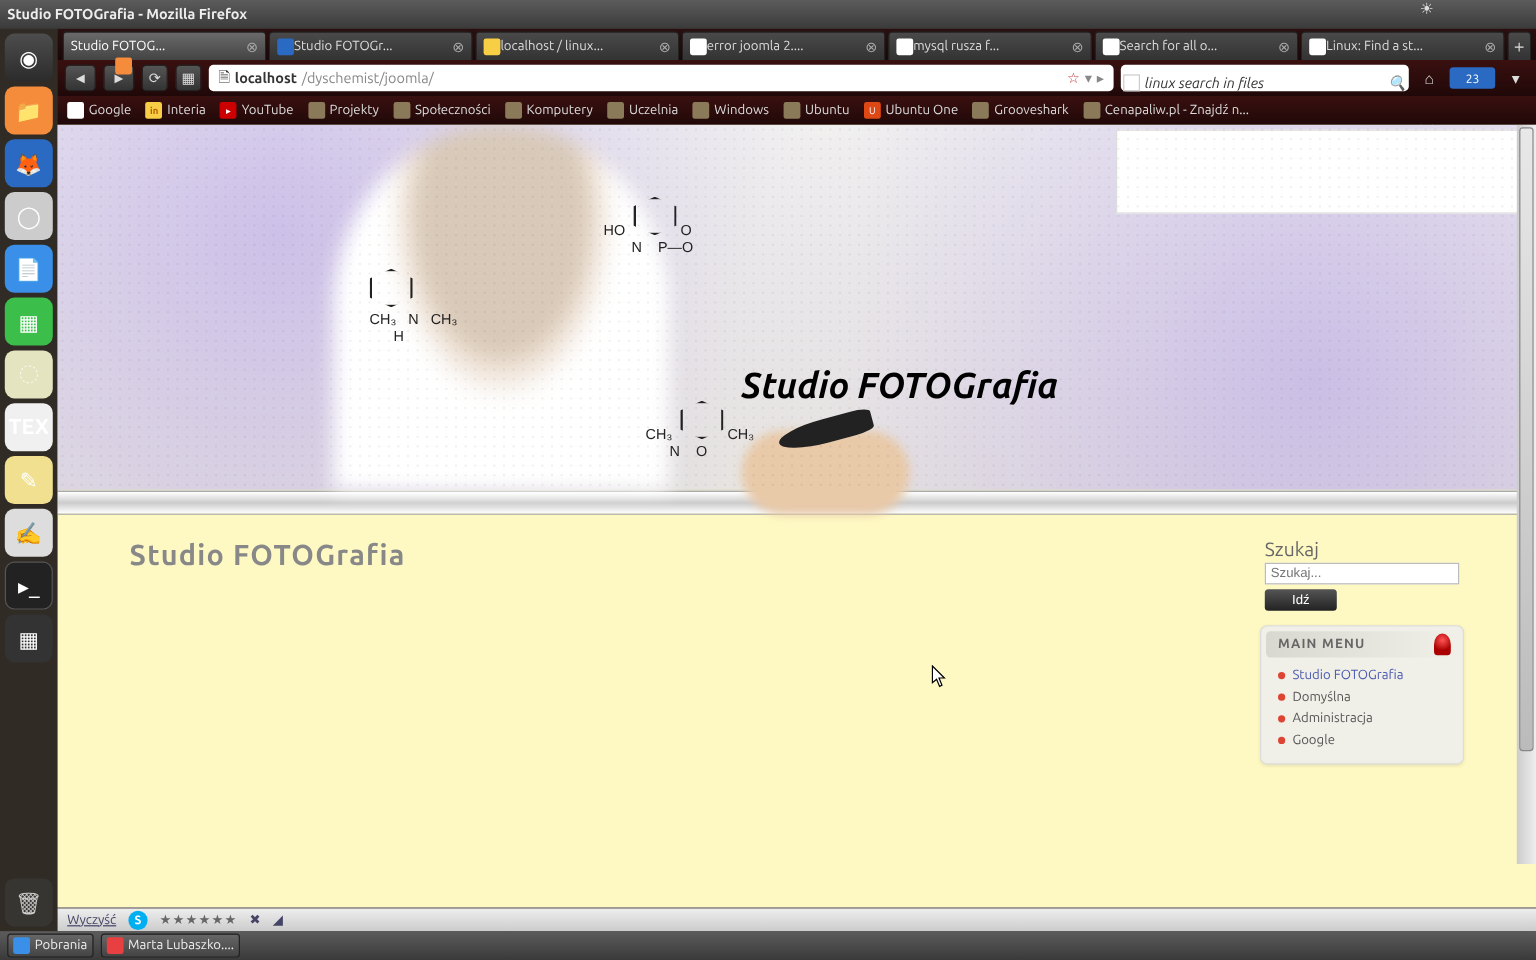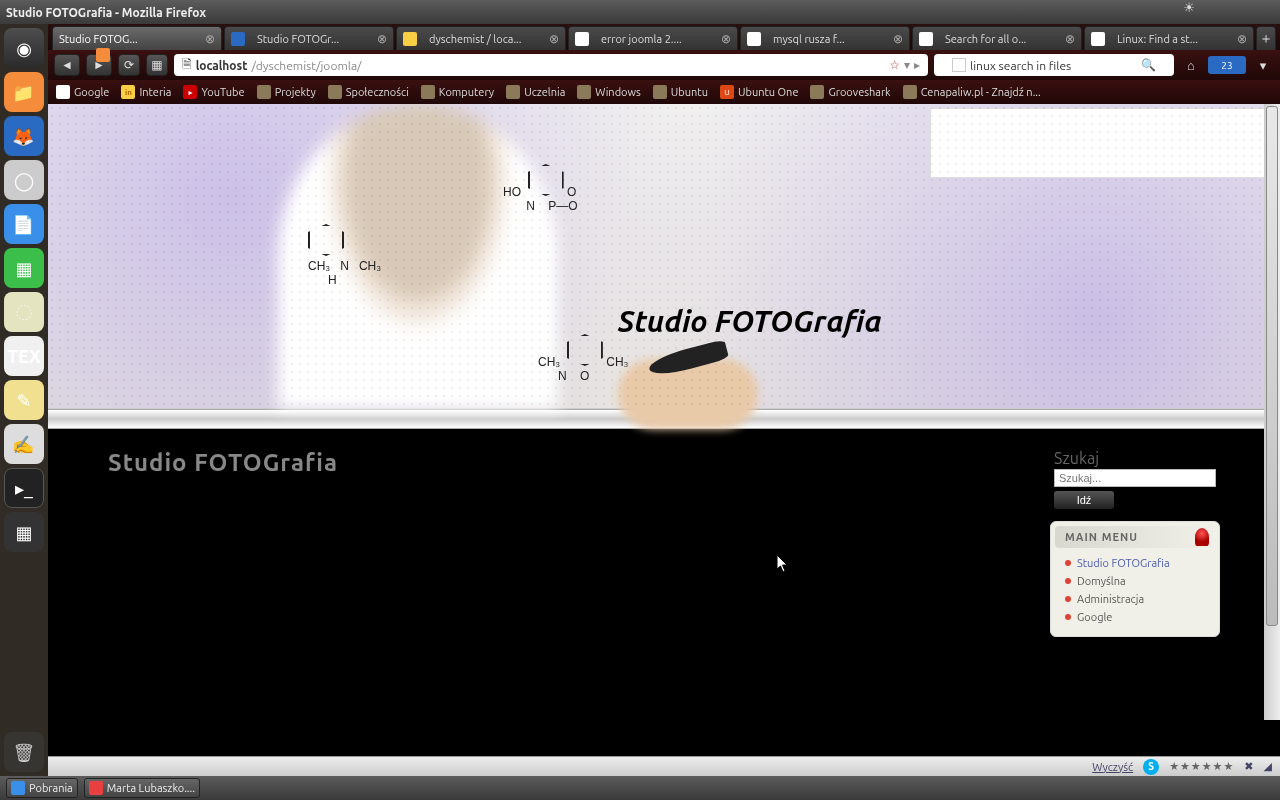--- a/index.html
+++ b/index.html
@@ -16,45 +16,45 @@
 .launcher { position:absolute; left:0; top:24px; bottom:24px; width:48px; background:rgba(30,30,30,.4); display:flex; flex-direction:column; align-items:center; padding-top:4px; gap:4px; }
 .launcher .lbtn { width:40px; height:40px; border-radius:8px; display:flex; align-items:center; justify-content:center; font-size:18px; color:#fff; }
 .lc-ubuntu{background:linear-gradient(#4d4d4d,#2b2b2b);} .lc-files{background:#f58c3b;} .lc-ff{background:#2a6ac2;} .lc-chrome{background:#ccc;color:#166bd8;}
 .lc-doc{background:#3a8fe8;} .lc-calc{background:#3bbf4a;} .lc-weather{background:#e4e4c0;color:#777;} .lc-tex{background:#f0f0f0;color:#333;font-size:10px;font-weight:bold;}
 .lc-draw{background:#f0e090;color:#b06000;} .lc-edit{background:#ddd;color:#555;} .lc-term{background:#222;color:#0f0;border:1px solid #555;} .lc-ws{background:#333;color:#999;}
 .launcher .trash { position:absolute; bottom:4px; width:40px;height:40px;border-radius:8px;background:rgba(60,60,60,.6);display:flex;align-items:center;justify-content:center;color:#ccc;font-size:18px;}
 
 
 .ff { position:absolute; left:48px; right:0; top:24px; bottom:24px; display:flex; flex-direction:column; }
 .tabstrip { height:26px; background:linear-gradient(#2a1010,#1a0808); display:flex; align-items:stretch; padding:2px 4px 0 4px; gap:2px; }
-.tab { flex:0 0 170px; background:linear-gradient(#4a4a4a,#333); border-radius:4px 4px 0 0; color:#ddd; font-size:11px; display:flex; align-items:center; padding:0 6px; gap:12px; border:1px solid #222; border-bottom:none; overflow:hidden; white-space:nowrap; }
+.tab { flex:0 0 170px; background:linear-gradient(#4a4a4a,#333); border-radius:4px 4px 0 0; color:#ddd; font-size:11px; display:flex; align-items:center; padding:0 6px; gap:0; border:1px solid #222; border-bottom:none; overflow:hidden; white-space:nowrap; }
 .tab.active { background:linear-gradient(#6a6a6a,#444); color:#fff; }
 .tab .fav { width:14px;height:14px;background:#ccc;border-radius:2px;display:inline-block;flex:none; }
 .tab .fav.ff{background:#f58c3b;} .tab .fav.j{background:#2a6ac2;} .tab .fav.db{background:#f8ce44;} .tab .fav.g{background:#fff;}
 .tab .x{margin-left:auto;color:#aaa;font-size:12px;flex:none;}
 .tabstrip .newtab{width:24px;background:linear-gradient(#4a4a4a,#333);border-radius:4px 4px 0 0;color:#ddd;display:flex;align-items:center;justify-content:center;font-size:14px;border:1px solid #222;border-bottom:none;}
 
 
 .urlrow { height:30px; background:linear-gradient(#3a1010,#200808); display:flex; align-items:center; padding:0 6px; gap:6px; }
 .navbtn{width:26px;height:22px;background:linear-gradient(#555,#333);border:1px solid #222;border-radius:4px;display:flex;align-items:center;justify-content:center;color:#ddd;font-size:12px;}
 .urlbar{flex:1;height:22px;background:#fff;border-radius:4px;display:flex;align-items:center;padding:0 8px;color:#333;font-size:12px;gap:4px;}
 .urlbar .host{font-weight:bold;color:#333;} .urlbar .path{color:#888;} .urlbar .star{margin-left:auto;color:#c04040;}
-.searchbar{width:240px;height:22px;background:#fff;border-radius:4px;display:flex;align-items:center;padding:0 18px;font-size:12px;color:#333;gap:4px;}
+.searchbar{width:240px;height:22px;background:#fff;border-radius:4px;display:flex;align-items:flex-end;padding:0 2px;font-size:12px;color:#333;gap:4px;font-style:italic;}
 .searchbar .sfav{width:14px;height:14px;background:#fff;border:1px solid #ccc;} .searchbar .mag{margin-left:auto;color:#666;}
 .iconbtn{width:22px;height:22px;display:flex;align-items:center;justify-content:center;color:#ddd;font-size:13px;}
 .badge{width:38px;height:18px;background:#2a6ac2;color:#fff;font-size:10px;border-radius:3px;display:flex;align-items:center;justify-content:center;}
 
 
 .bmrow{height:24px;background:linear-gradient(#3a1010,#200808);display:flex;align-items:center;padding:0 8px;gap:12px;color:#ddd;font-size:11px;overflow:hidden;white-space:nowrap;}
 .bm{display:flex;align-items:center;gap:4px;} .bm .bfav{width:14px;height:14px;background:#ccc;border-radius:2px;display:inline-block;}
 .bfav.g{background:#fff;} .bfav.i{background:#f8ce44;color:#b06000;font-size:8px;display:flex;align-items:center;justify-content:center;font-weight:bold;} .bfav.y{background:#cc0000;color:#fff;font-size:8px;display:flex;align-items:center;justify-content:center;} .bfav.f{background:#8a7a5a;}
 .bfav.u{background:#dd4814;color:#fff;font-size:8px;display:flex;align-items:center;justify-content:center;}
 
 
-.page { flex:1; background:#000000; overflow:auto; position:relative; }
+.page { flex:1; background:#fef9c3; overflow:auto; position:relative; }
 .banner { height:305px; background:
   radial-gradient(circle at 15% 30%,rgba(180,160,230,.6),transparent 45%),
   radial-gradient(circle at 85% 70%,rgba(180,160,230,.6),transparent 45%),
   linear-gradient(#f4f4f0,#eae8e0);
   position:relative; border-bottom:1px solid #ccc; }
 .banner::after{content:"";position:absolute;inset:0;background-image:radial-gradient(circle,#00000010 1px,transparent 1px);background-size:8px 8px;}
 .banner .person{position:absolute;left:230px;top:0;width:280px;height:305px;background:radial-gradient(ellipse at 50% 25%,#d8c9b8 70px,#e8d8c8 72px,transparent 95px),linear-gradient(#fff,#fff);filter:blur(8px);border-radius:50% 50% 0 0;}
 .banner .chem{position:absolute;font-family:Arial;font-size:12px;color:#222;}
 .banner .c1{left:260px;top:120px;} .banner .c2{left:455px;top:60px;} .banner .c3{left:490px;top:230px;}
 .banner .hand{position:absolute;left:570px;top:255px;width:140px;height:70px;background:#e8c9a8;border-radius:40px;filter:blur(4px);}
@@ -79,21 +79,21 @@
 .right .search button{margin-top:4px;background:linear-gradient(#555,#222);color:#fff;border:none;width:60px;height:18px;font-size:11px;border-radius:3px;}
 .right .menu{padding:6px 0;} .right .menu a{display:flex;align-items:center;gap:6px;padding:3px 10px;font-size:11px;color:#555;text-decoration:none;}
 .right .menu a.cur{color:#4a5ab0;} .right .menu a::before{content:"";width:6px;height:6px;background:#d43;border-radius:50%;}
 
 .footer{text-align:center;font-size:11px;color:#1a6565;padding:40px 0 20px;}
 
 .page-scroll{position:absolute;right:0;top:0;bottom:36px;width:16px;background:linear-gradient(90deg,#ccc,#eee);} 
 .page-scroll .thumb{position:absolute;left:2px;right:2px;top:2px;height:520px;background:linear-gradient(#e8e8e8,#bbb);border:1px solid #888;border-radius:3px;}
 
 
-.statusbar{height:20px;background:linear-gradient(#eee,#ccc);border-top:1px solid #999;display:flex;align-items:center;justify-content:flex-end;padding:0 8px;font-size:11px;color:#446;gap:10px;}
+.statusbar{height:20px;background:linear-gradient(#eee,#ccc);border-top:1px solid #999;display:flex;align-items:center;padding:0 8px;font-size:11px;color:#446;gap:10px;}
 .statusbar .stars{color:#666;letter-spacing:1px;}
 
 
 .bottom-panel{position:absolute;left:0;right:0;bottom:0;height:24px;background:linear-gradient(#5c5c5c,#3a3a3a);display:flex;align-items:center;padding:0 6px;gap:6px;color:#eee;font-size:11px;}
 .task{background:linear-gradient(#666,#444);border:1px solid #222;border-radius:3px;padding:2px 4px;display:flex;align-items:center;gap:4px;height:20px;}
 .task .tfav{width:14px;height:14px;background:#ccc;border-radius:2px;} .tfav.dl{background:#3a8fe8;} .tfav.doc{background:#e84040;}
 
 
 .cursor{position:absolute;left:776px;top:554px;width:14px;height:20px;z-index:999;}
 .cursor svg{width:14px;height:20px;}
@@ -146,21 +146,21 @@
         <span>Studio FOTOG...</span>
         <span class="x">⊗</span>
       </div>
     <div class="tab">
         <span class="fav j"></span>
         <span>Studio FOTOGr...</span>
         <span class="x">⊗</span>
       </div>
     <div class="tab">
         <span class="fav db"></span>
-        <span>dyschemist / loca...</span>
+        <span>localhost / linux...</span>
         <span class="x">⊗</span>
       </div>
     <div class="tab">
         <span class="fav g"></span>
         <span>error joomla 2....</span>
         <span class="x">⊗</span>
       </div>
     <div class="tab">
         <span class="fav g"></span>
         <span>mysql rusza f...</span>

